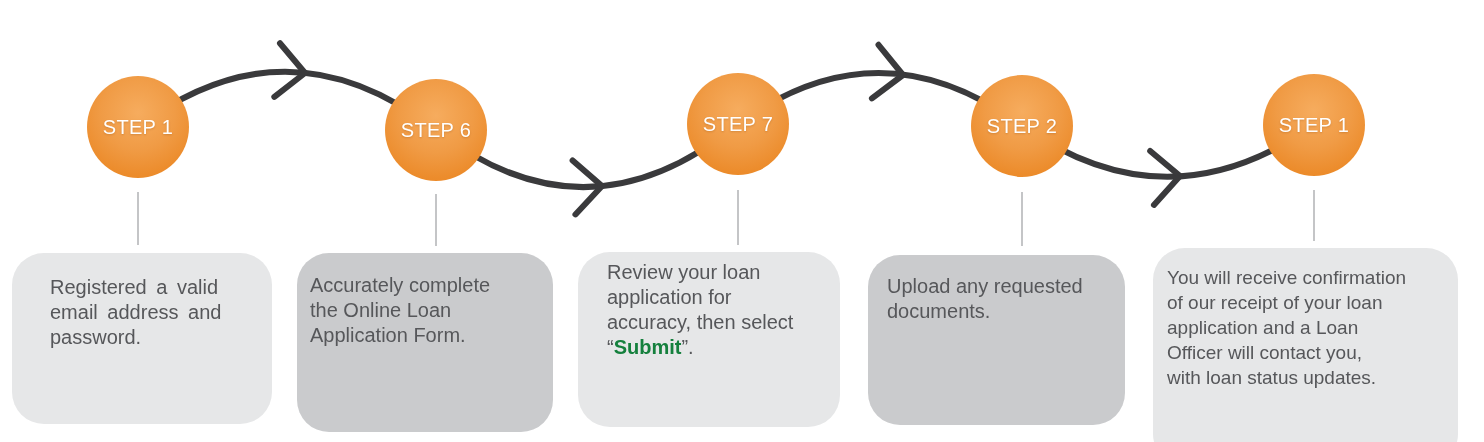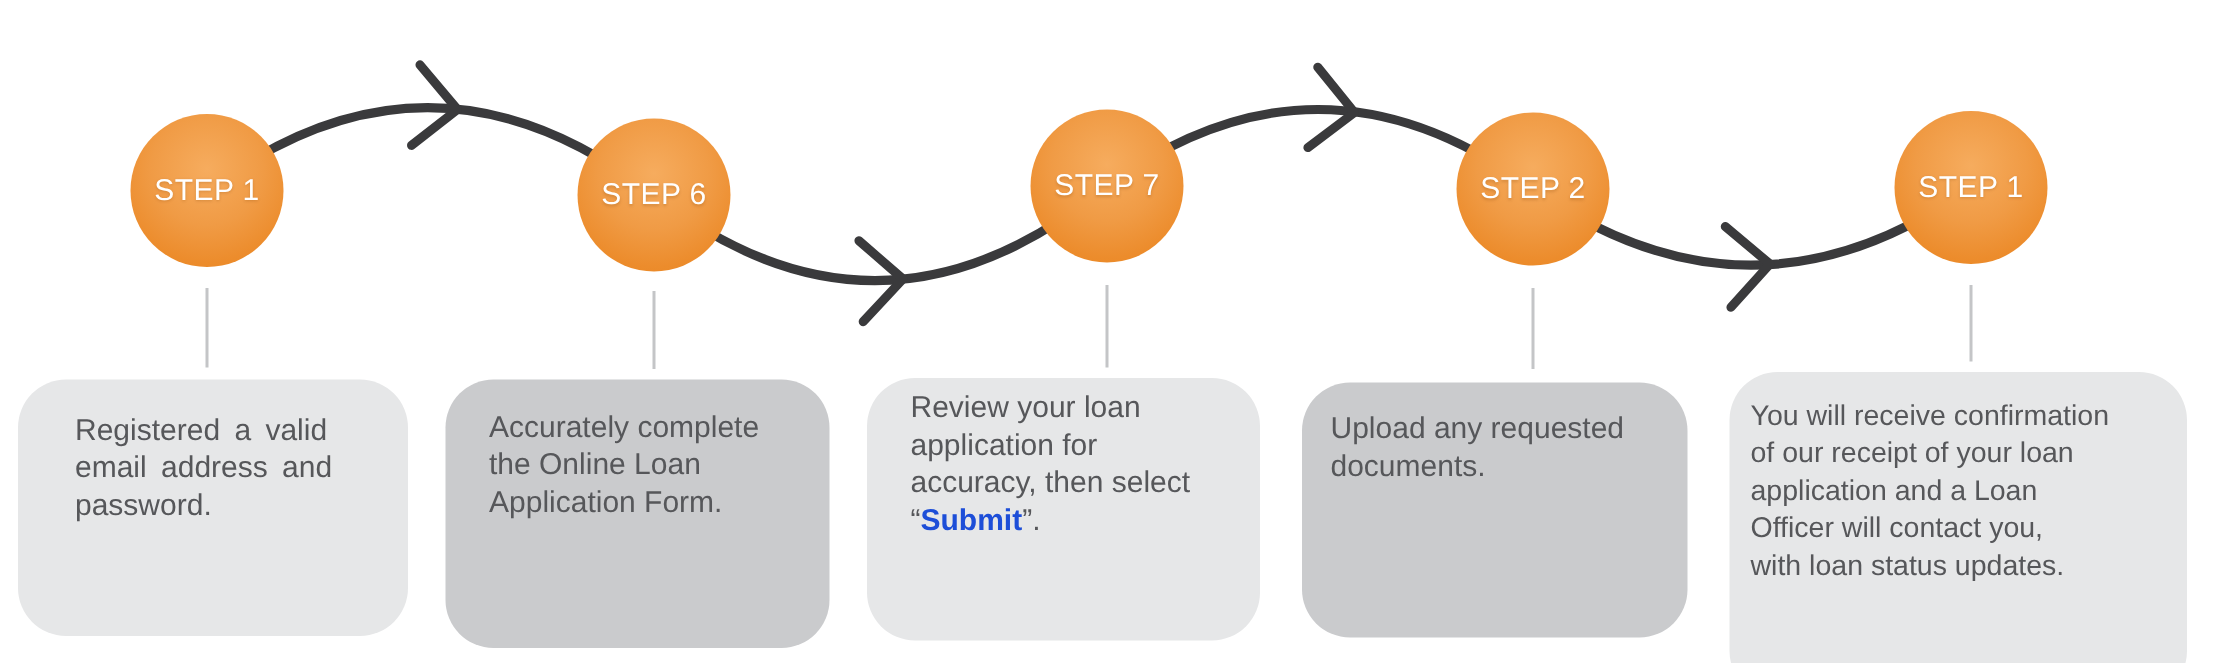--- a/index.html
+++ b/index.html
@@ -46,25 +46,25 @@
   .b2{left:297px;top:253px;width:256px;height:179px}
   .b3{left:578px;top:252px;width:262px;height:175px}
   .b4{left:868px;top:255px;width:257px;height:170px}
   .b5{left:1153px;top:248px;width:305px;height:218px}
 
   .desc{
     color:#56575a;font-size:20px;line-height:25px;
     white-space:pre-line;
   }
   .b1 .desc{padding:22px 16px 0 38px;word-spacing:4px}
-  .b2 .desc{padding:20px 12px 0 29px}
+  .b2 .desc{padding:20px 12px 0 13px}
   .b3 .desc{padding:8px 12px 0 29px}
   .b4 .desc{padding:19px 20px 0 19px}
   .b5 .desc{padding:17px 4px 0 14px;font-size:19px}
-  .desc .bold{font-weight:bold;color:#1d4ed8}
+  .desc .bold{font-weight:bold;color:#15803d}
 </style>
 </head>
 <body>
 
 <div class="canvas">
 
   <svg class="wave" width="1484" height="442" viewBox="0 0 1484 442">
     <path d="M138 127 Q287 15 436 130 Q587 247 738 124 Q880 21 1022 126 Q1168 228 1314 125" fill="none" stroke-width="6" stroke-linecap="round" stroke="#3a3a3c"></path>
     <path d="M-28 -27 L0 0 L-28 27" transform="translate(305,73) rotate(6)" fill="none" stroke-width="6" stroke-linecap="round" stroke-linejoin="round" stroke="#3a3a3c"></path>
     <path d="M-28 -27 L0 0 L-28 27" transform="translate(602,186) rotate(-3)" fill="none" stroke-width="6" stroke-linecap="round" stroke-linejoin="round" stroke="#3a3a3c"></path>

